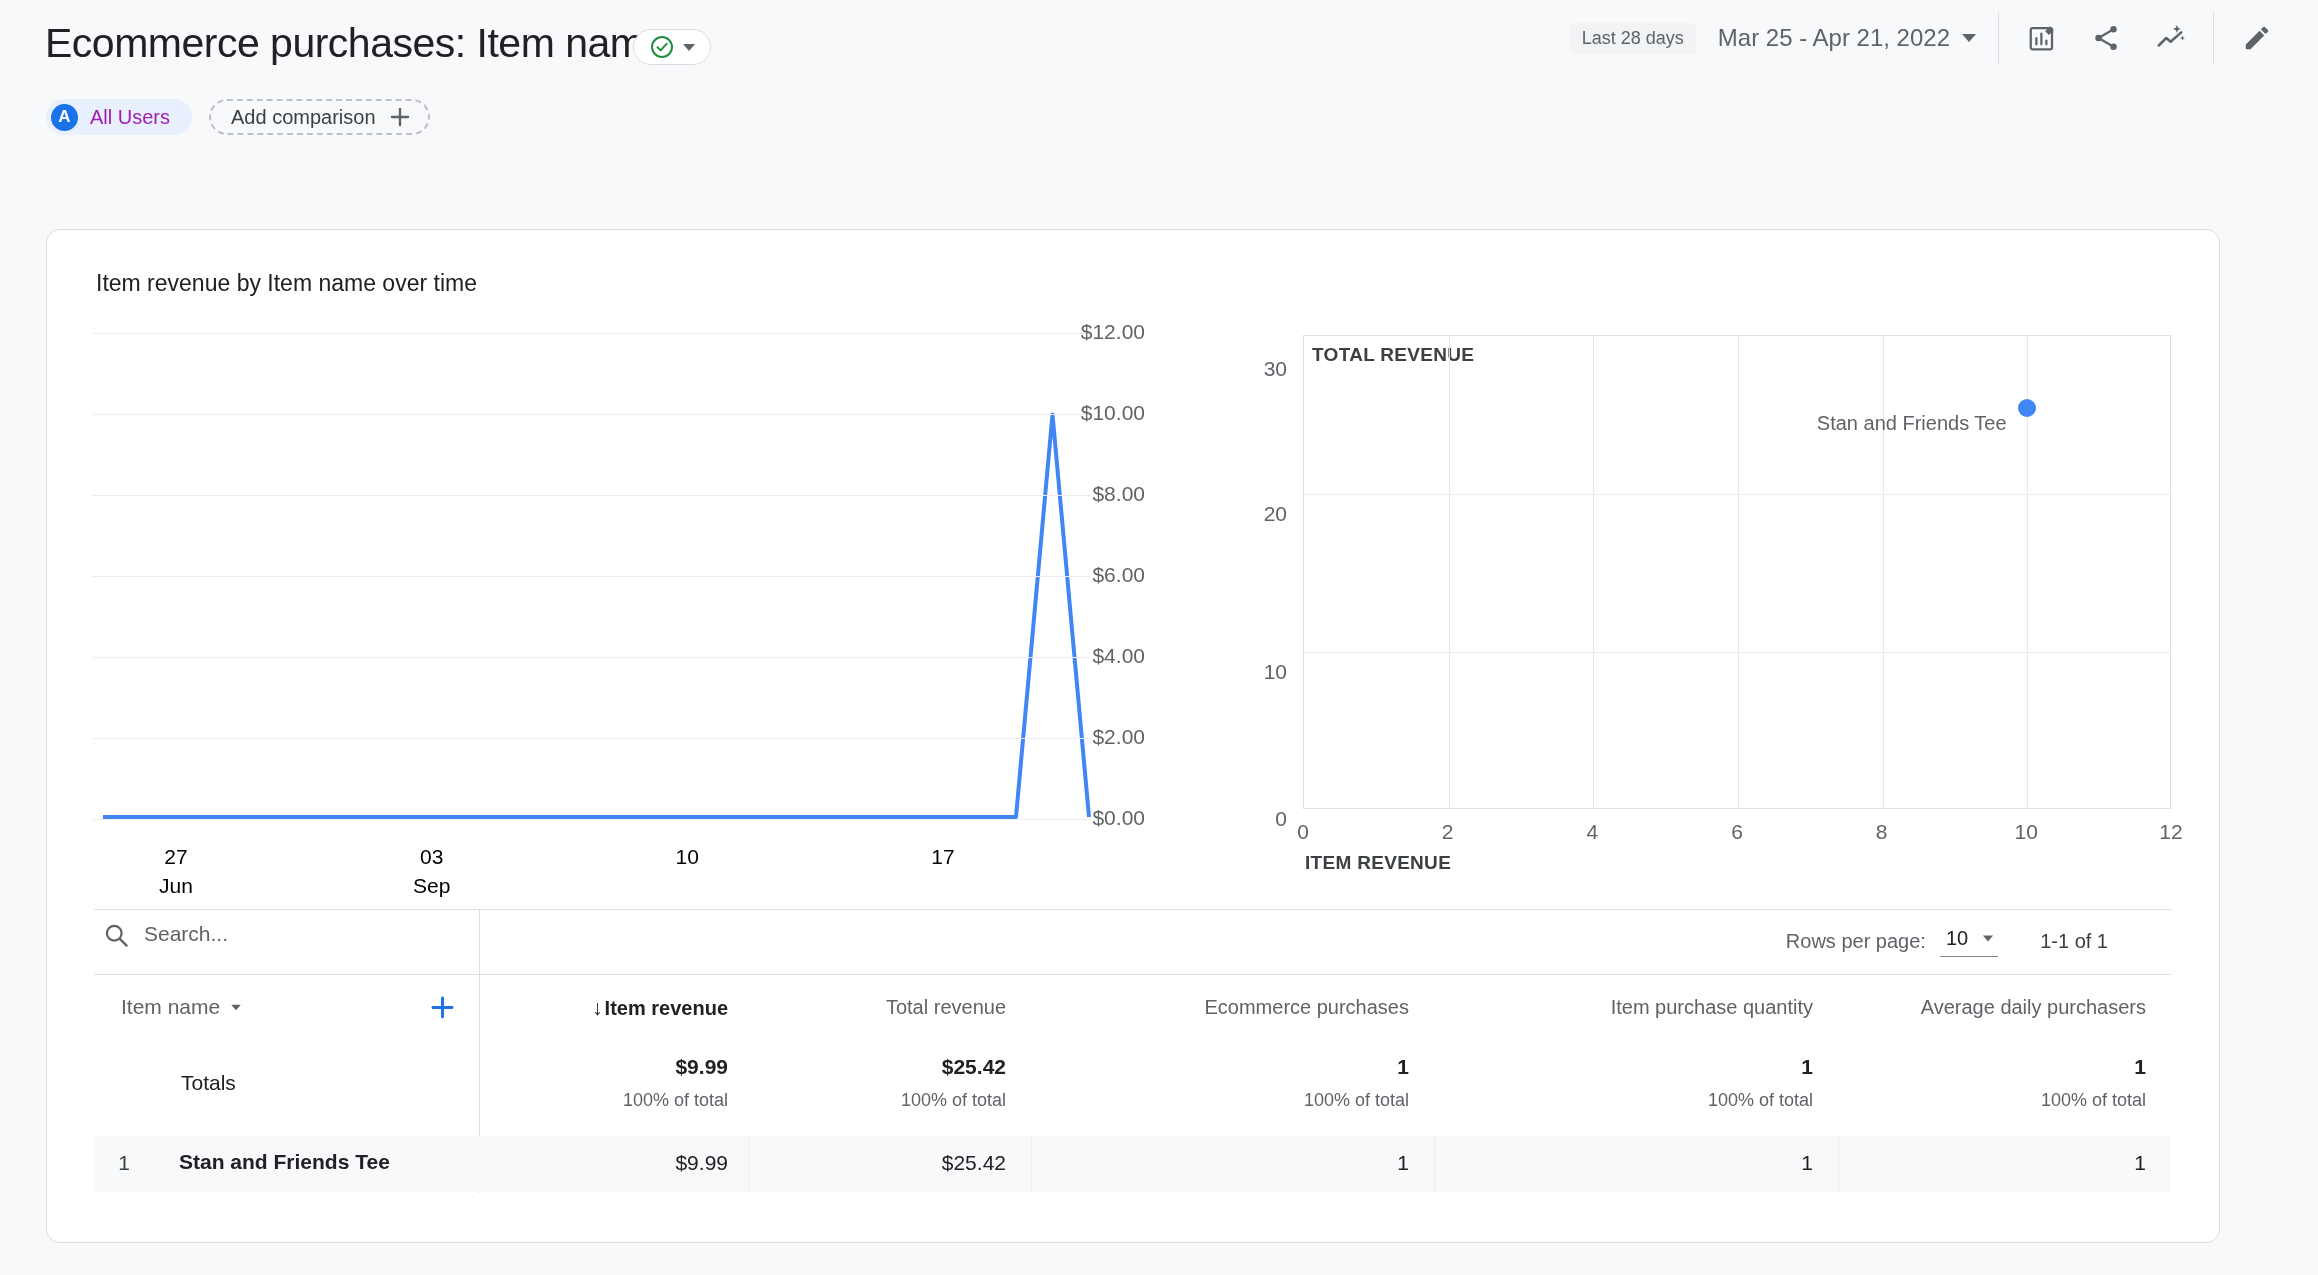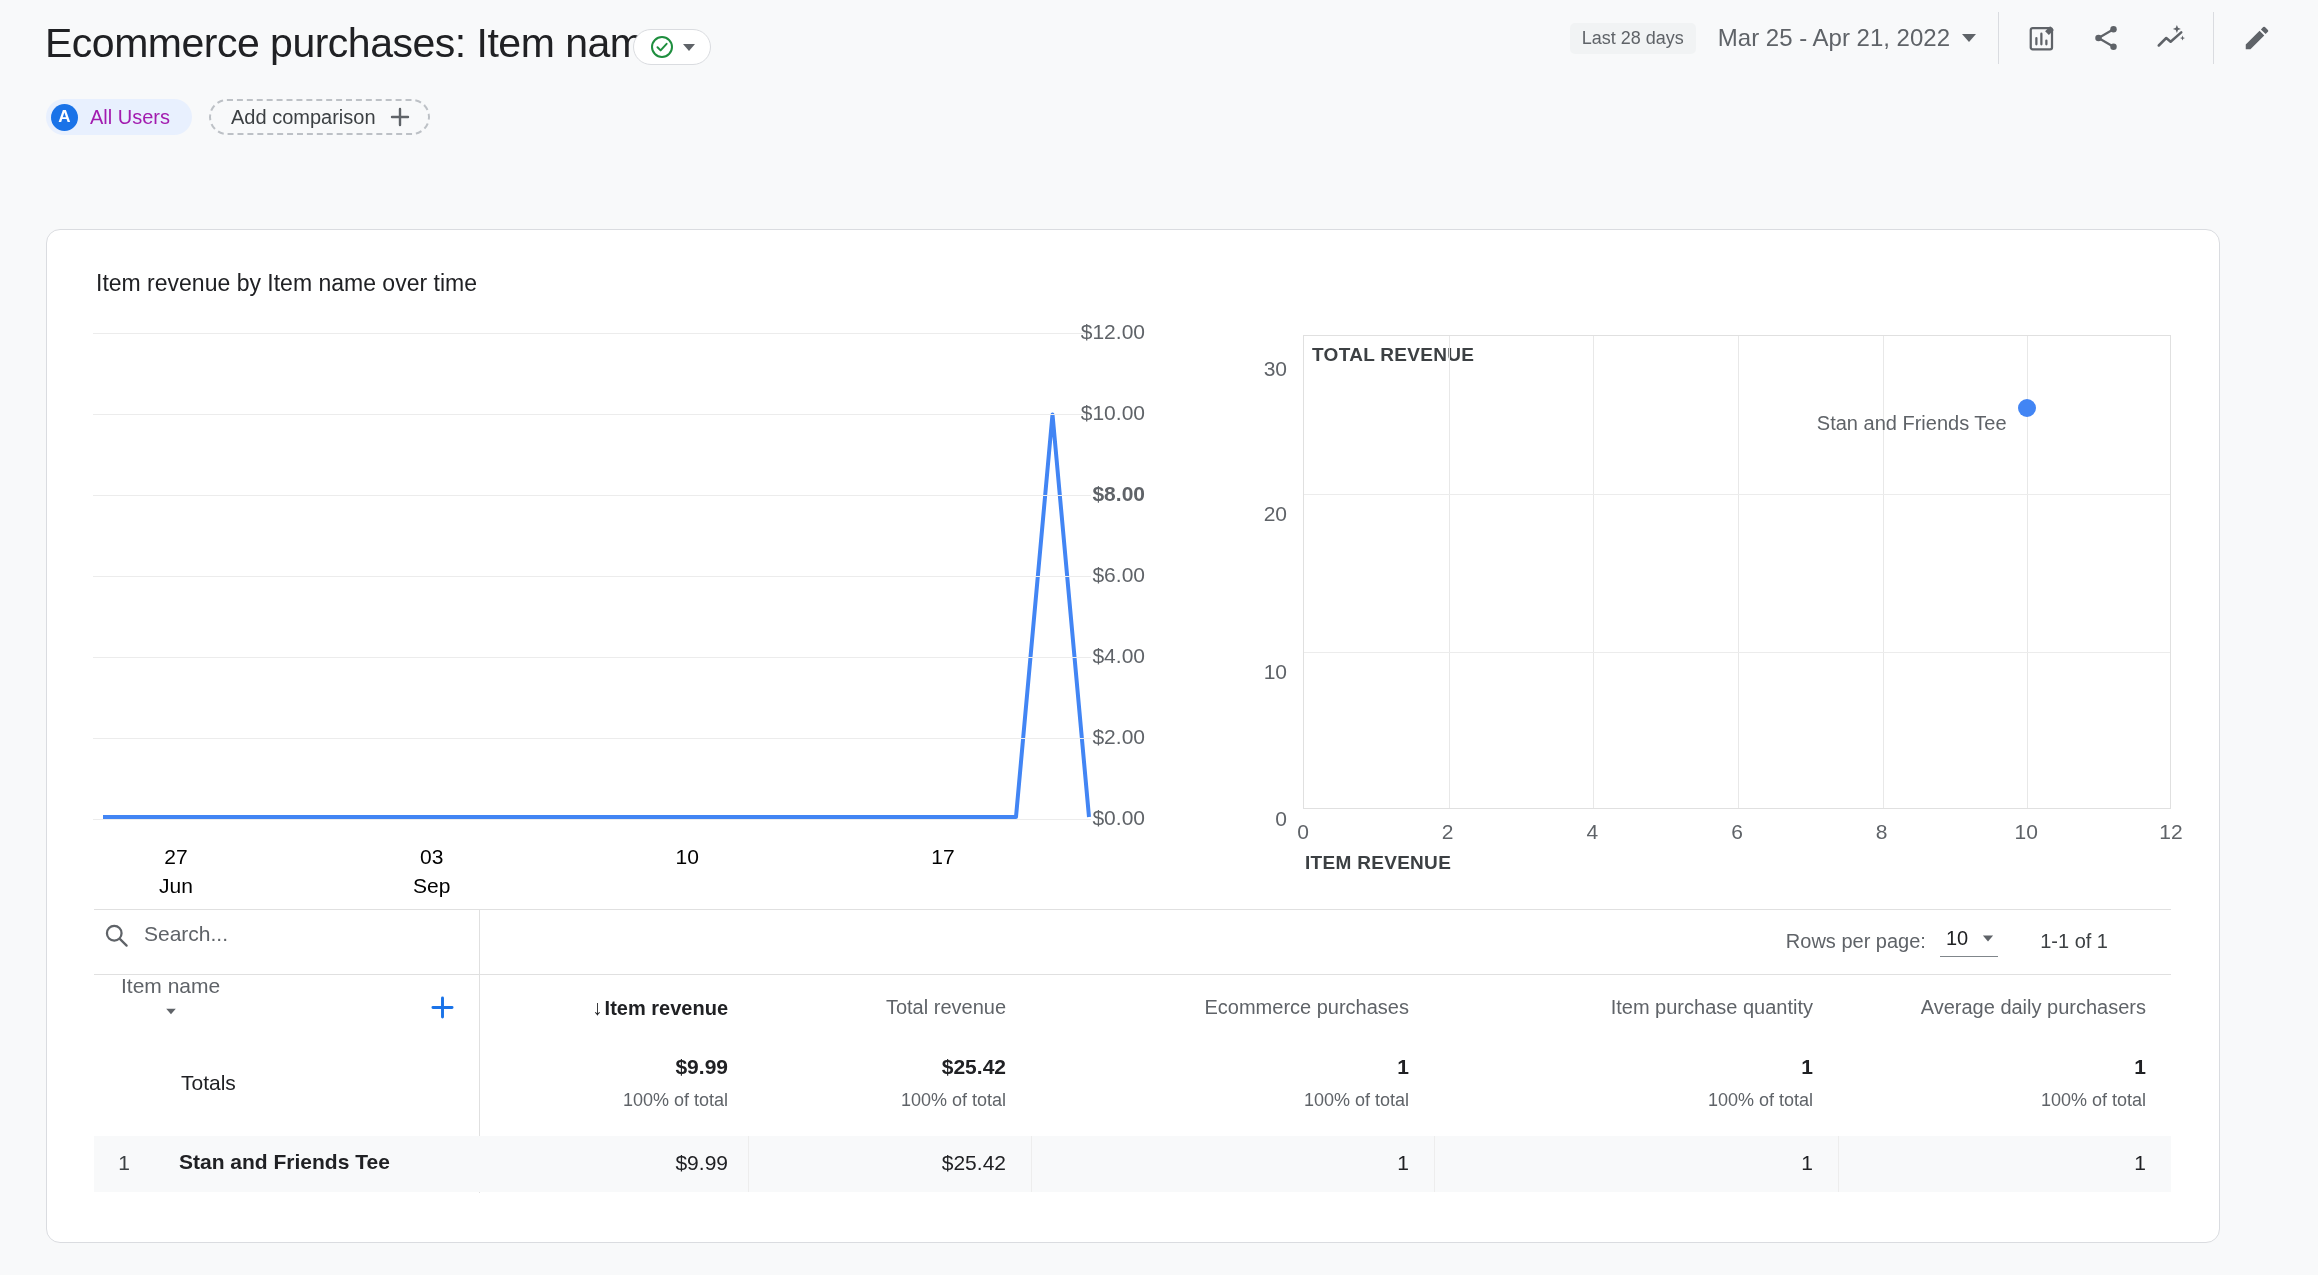--- a/index.html
+++ b/index.html
@@ -60,21 +60,21 @@
 
   
   .hline{position:absolute;height:1px;background:#e0e0e0;}
   .tbl-vdiv{left:432px;top:679px;width:1px;height:284px;background:#e0e0e0;}
   .search-row{left:56px;top:692px;display:flex;align-items:flex-start;gap:14px;color:#5f6368;}
   .search-placeholder{font-size:21px;color:#5f6368;}
   .pagination{top:690px;right:111px;height:42px;display:flex;align-items:center;gap:14px;font-size:20px;}
   .pag-label{color:#5f6368;}
   .pag-select{display:flex;align-items:center;gap:14px;border-bottom:1px solid #80868b;padding:2px 4px 6px 6px;color:#202124;}
   .pag-range{color:#3c4043;margin-left:28px;}
-  .dim-header{left:74px;top:744px;height:66px;display:flex;align-items:center;gap:10px;font-size:21px;color:#5f6368;flex-direction:column;}
+  .dim-header{left:74px;top:744px;height:66px;display:flex;align-items:center;gap:10px;font-size:21px;color:#5f6368;}
   .add-metric{left:382px;top:764px;width:27px;height:27px;color:#1a73e8;}
   .col-cell{position:absolute;width:420px;text-align:right;}
   .col-header{font-size:20px;color:#5f6368;top:766px;}
   .col-header.sorted{color:#202124;font-weight:700;}
   .sort-arrow{font-weight:400;font-size:21px;margin-right:2px;}
   .totals-label{left:134px;top:841px;font-size:21px;color:#202124;}
   .totals-val{top:825px;font-size:21px;font-weight:700;color:#202124;}
   .totals-sub{top:860px;font-size:18px;color:#5f6368;}
   .data-row{left:47px;top:906px;width:2077px;height:56px;background:#f8f9fa;}
   .row-sep{position:absolute;top:0;height:100%;width:1px;background:#ededed;}
@@ -160,21 +160,21 @@
       <div class="gridline-h" style="top: 81px;"></div>
       <div class="gridline-h" style="top: 162px;"></div>
       <div class="gridline-h" style="top: 243px;"></div>
       <div class="gridline-h" style="top: 324px;"></div>
       <div class="gridline-h" style="top: 405px;"></div>
       <div class="gridline-h" style="top: 486px;"></div>
     </div>
   <div class="abs lc-ylabels" id="lc-ylabels">
       <div class="lc-ylabel" style="top: -13px;">$12.00</div>
       <div class="lc-ylabel" style="top: 68px;">$10.00</div>
-      <div class="lc-ylabel" style="top: 149px; font-weight: bold;">$8.00</div>
+      <div class="lc-ylabel" style="top: 149px;">$8.00</div>
       <div class="lc-ylabel" style="top: 230px;">$6.00</div>
       <div class="lc-ylabel" style="top: 311px;">$4.00</div>
       <div class="lc-ylabel" style="top: 392px;">$2.00</div>
       <div class="lc-ylabel" style="top: 473px;">$0.00</div>
     </div>
   <div class="abs lc-xticks" id="lc-xticks">
       <div class="lc-xtick" style="left: 23.037px; top: 0px;">
         <div>27</div>
         <div>Jun</div>
       </div>

